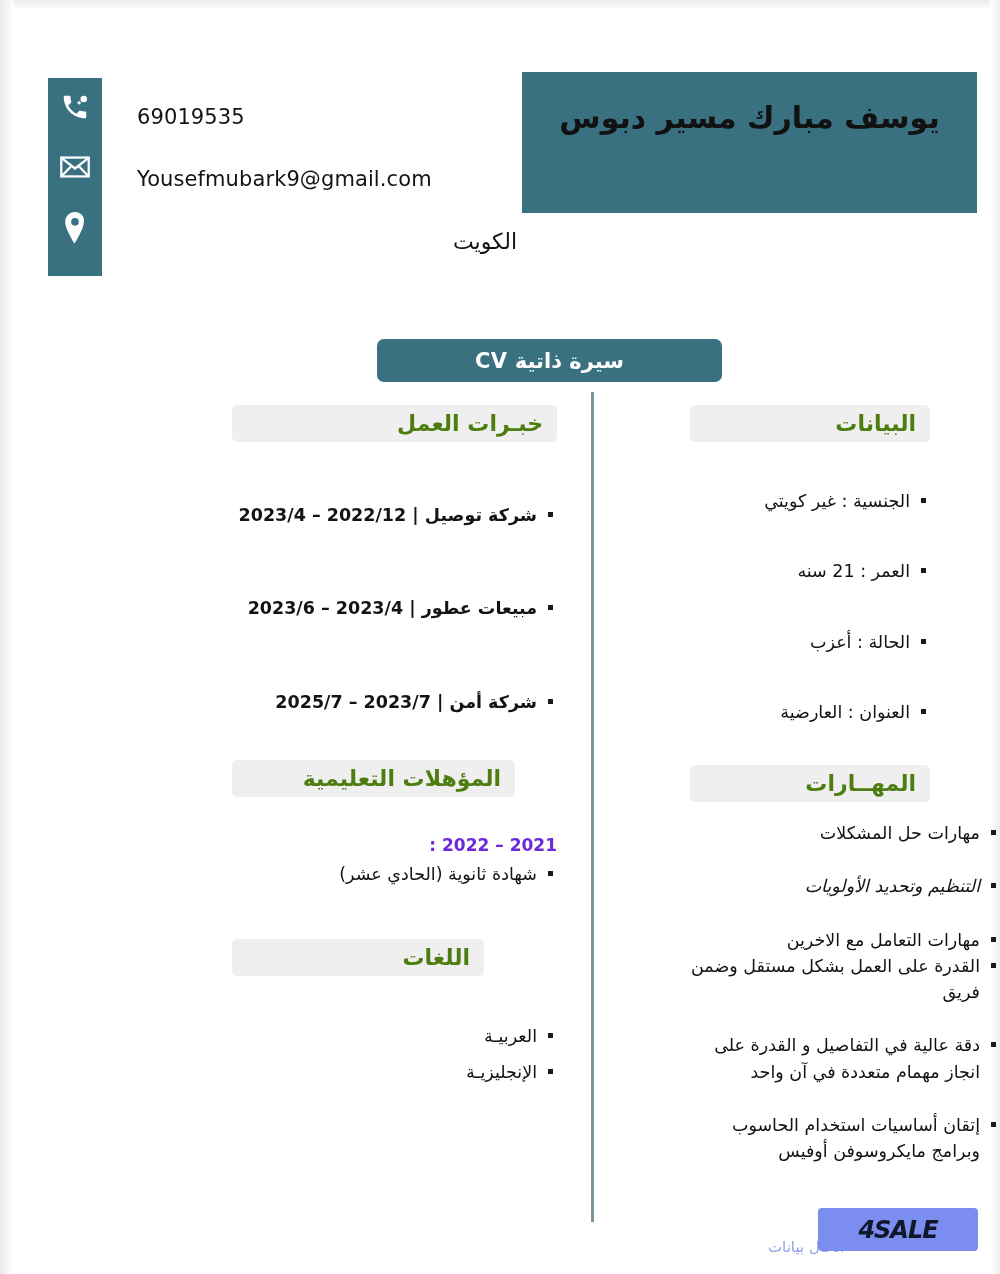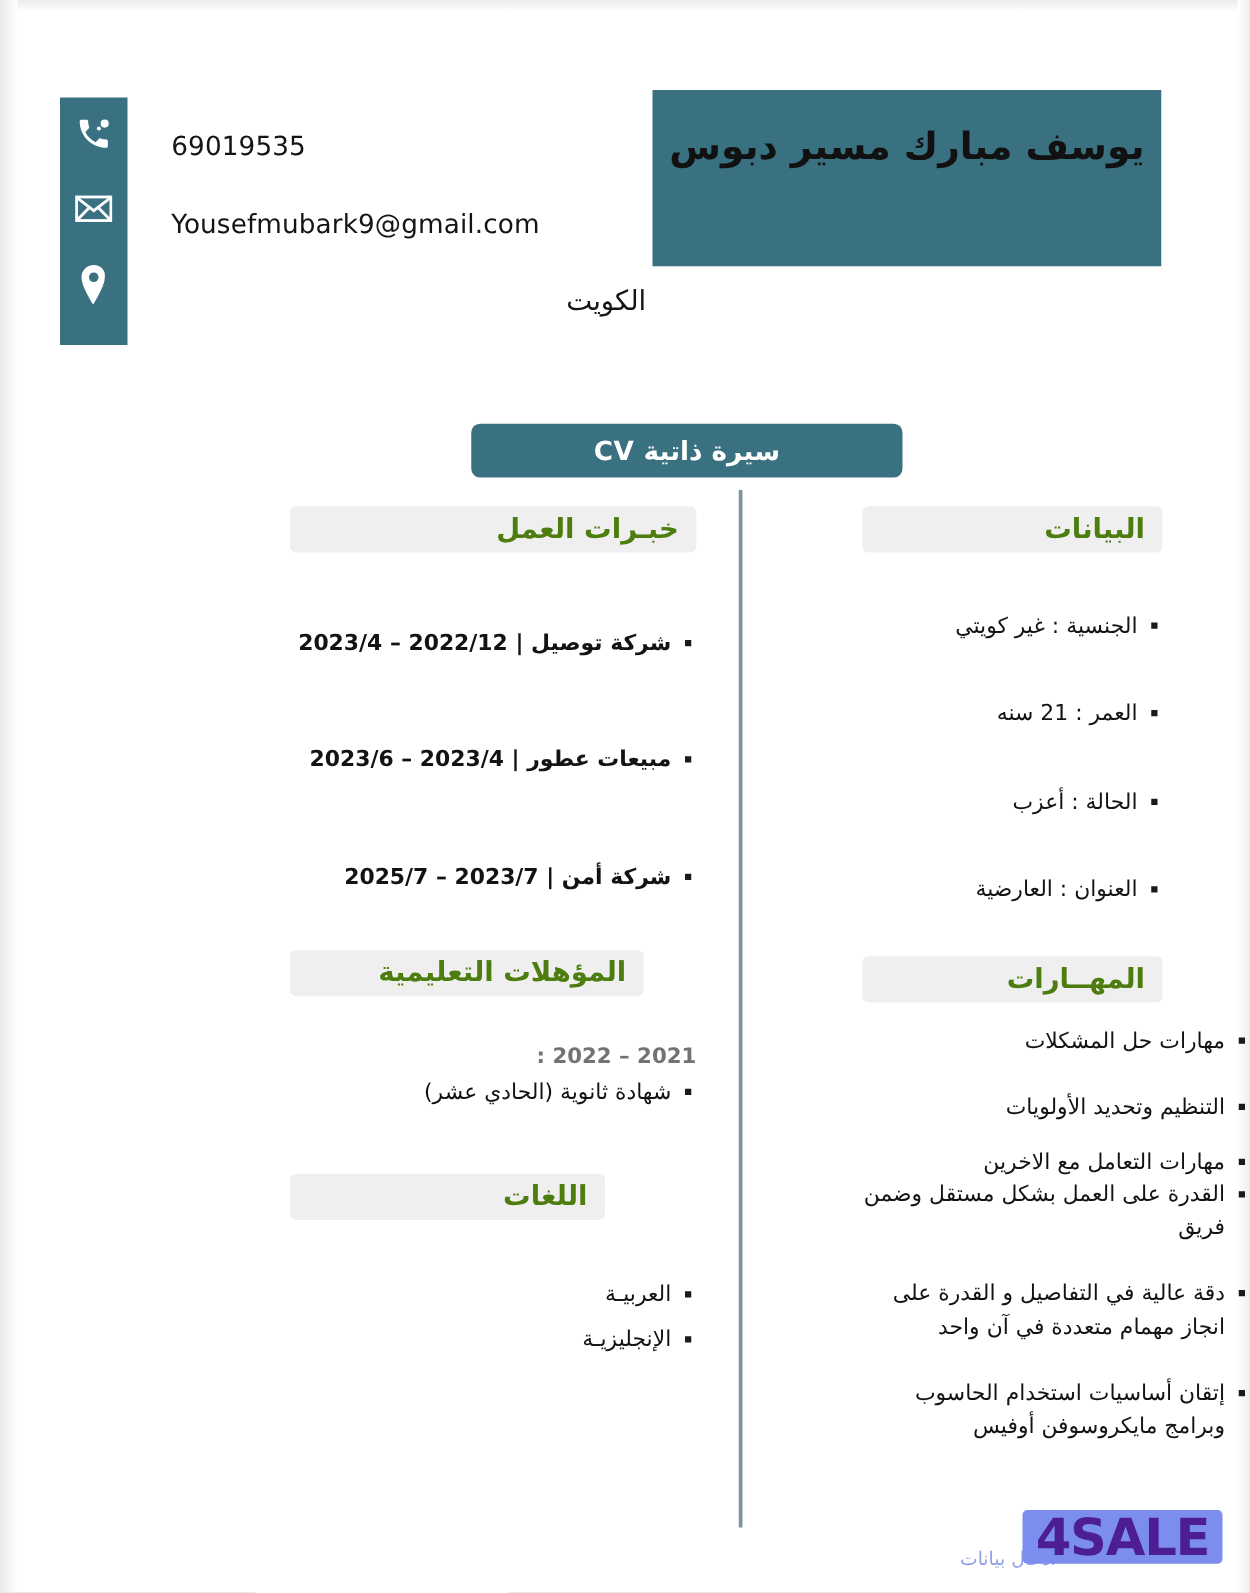--- a/index.html
+++ b/index.html
@@ -77,21 +77,21 @@
     font-size: 21px;
     color: #141414;
     letter-spacing: .1px;
   }
   .contact-row.rtl { direction: rtl; font-size: 22px; }
 
   .name-banner {
     position: absolute;
     left: 522px;
     top: 72px;
-    width: 407px;
+    width: 455px;
     height: 141px;
     background: #3a7180;
     display: flex;
     align-items: flex-start;
     justify-content: center;
     padding-top: 28px;
     box-sizing: border-box;
   }
   .name-banner span {
     font-size: 30px;
@@ -174,21 +174,21 @@
     right: 4px;
     top: 10px;
     width: 5px;
     height: 5px;
     background: #1a1a1a;
   }
 
   .bold-row {
     font-size: 17px;
     font-weight: bold;
-    color: #737373;
+    color: #6d28d9;
     text-align: right;
   }
 
   
   .wm-text {
     position: absolute;
     left: 768px;
     top: 1238px;
     font-size: 15px;
     color: #8b9ae6;
@@ -202,23 +202,24 @@
     width: 160px;
     height: 43px;
     background: #7b8ef0;
     border-radius: 4px;
     display: flex;
     align-items: center;
     justify-content: center;
     direction: ltr;
   }
   .wm-logo span {
-    color: #4c1d95;
-    font-size: 41px;
-    font-weight: bold;
+    color: #0f172a;
+    font-size: 24px;
+    font-weight: bold;
+    font-style: italic;
     letter-spacing: -1px;
     font-family: "DejaVu Sans", "Liberation Sans", sans-serif;
   }
 </style>
 </head>
 <body>
 
 <div class="page">
 
   <div class="edge-top"></div>
@@ -274,21 +275,21 @@
       <li style="margin-bottom:44px;">العمر : 21 سنه</li>
       <li style="margin-bottom:44px;">الحالة : أعزب</li>
       <li>العنوان : العارضية</li>
     </ul>
 
     <div class="sec-band" style="margin-top:40px;">
       <span>المهــارات</span>
     </div>
     <ul class="items" style="margin-top:18px; width:310px; margin-right:-70px;">
       <li style="margin-bottom:27px;">مهارات حل المشكلات</li>
-      <li style="margin-bottom:17px;">التنظيم وتحديد الأولويات</li>
+      <li style="margin-bottom:27px;font-style:italic;">التنظيم وتحديد الأولويات</li>
       <li style="">مهارات التعامل مع الاخرين</li>
       <li style="margin-bottom:27px;">القدرة على العمل بشكل مستقل وضمن فريق</li>
       <li style="margin-bottom:27px;">دقة عالية في التفاصيل و القدرة على انجاز مهمام متعددة في آن واحد</li>
       <li>إتقان أساسيات استخدام الحاسوب وبرامج مايكروسوفن أوفيس</li>
     </ul>
   </div>
 
   <div class="col col-left">
 
     <div class="sec-band">

